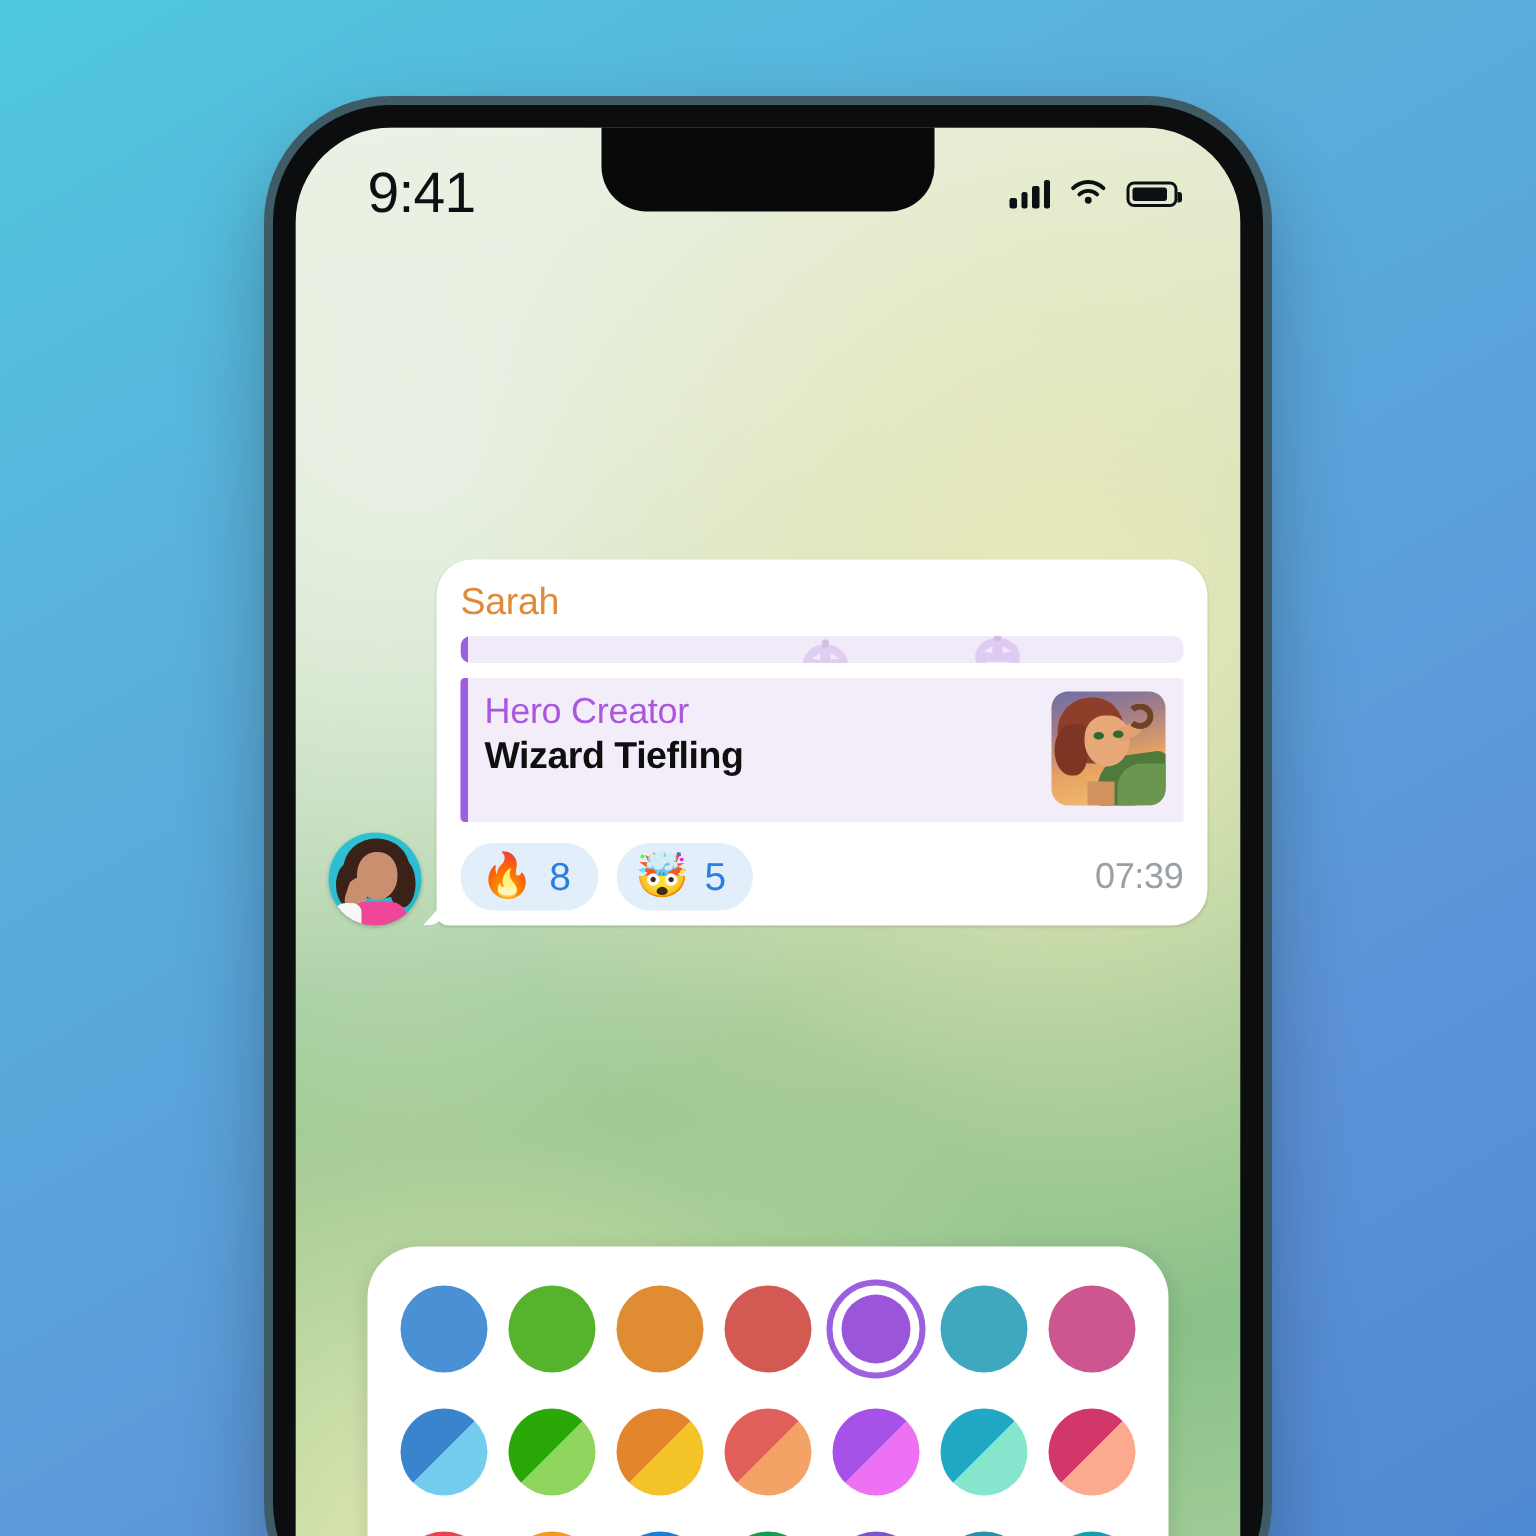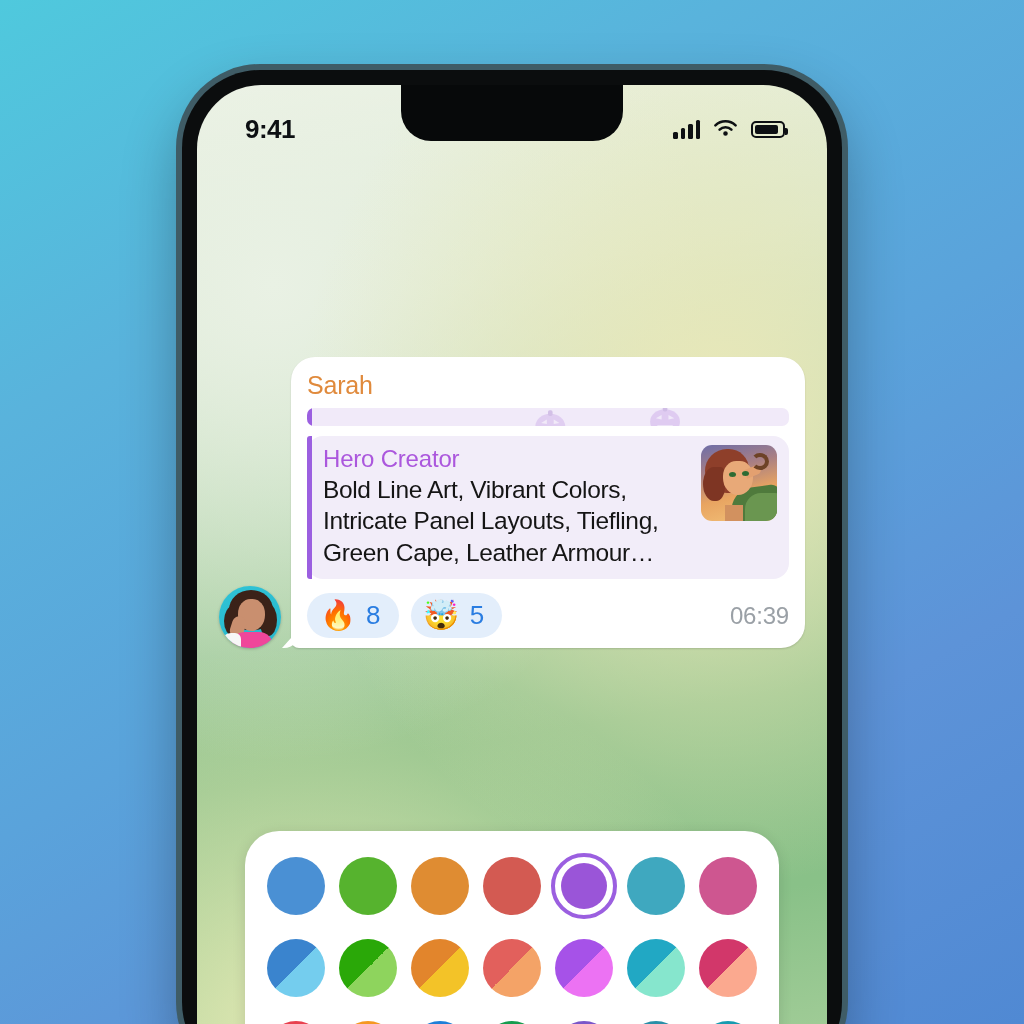--- a/index.html
+++ b/index.html
@@ -30,33 +30,33 @@
     position:absolute; left:50%; transform:translateX(-50%); top:-2px;
     width:222px; height:58px; background:#07090a; border-radius:0 0 30px 30px; z-index:6;
   }
 
   
   .statusbar {
     position:absolute; top:0; left:0; right:0; height:74px; z-index:5;
     display:flex; align-items:center; justify-content:space-between;
     padding:14px 42px 0 48px; color:#0d1013;
   }
-  .clock { font-size:26px; font-weight:700; letter-spacing:-.5px; }
+  .clock { font-size:38px; font-weight:400; letter-spacing:-.5px; }
   .status-icons { display:flex; align-items:center; gap:12px; }
   .bars { display:flex; align-items:flex-end; gap:3px; height:19px; }
   .bars i { width:4.5px; background:#0d1013; border-radius:1.5px; display:block; }
   .bars i:nth-child(1){height:7px;} .bars i:nth-child(2){height:11px;}
   .bars i:nth-child(3){height:15px;} .bars i:nth-child(4){height:19px;}
   .batt { width:34px; height:17px; border:2px solid #0d1013; border-radius:5px; position:relative; padding:2px; }
   .batt::after { content:""; position:absolute; right:-5px; top:5px; width:3px; height:7px; background:#0d1013; border-radius:0 2px 2px 0;}
   .batt i { display:block; height:100%; width:88%; background:#0d1013; border-radius:2px; }
 
   
   .chat { position:absolute; left:0; right:0; top:100px; bottom:0; }
-  .msg-row { position:absolute; left:22px; right:22px; top:172px; display:flex; align-items:flex-end; gap:10px; }
+  .msg-row { position:absolute; left:22px; right:22px; top:188px; display:flex; align-items:flex-end; gap:10px; }
   .avatar {
     width:62px; height:62px; border-radius:50%; flex:0 0 62px; overflow:hidden;
     box-shadow:0 1px 3px rgba(0,0,0,.22); position:relative;
     background:linear-gradient(160deg,#2fc3d6 0%,#26b6cb 100%);
   }
   .avatar .av-hair { position:absolute; left:10px; top:4px; width:44px; height:40px; background:#3b2218; border-radius:50% 50% 42% 42%; }
   .avatar .av-face { position:absolute; left:19px; top:13px; width:27px; height:32px; background:#c98f6f; border-radius:46% 46% 50% 50%; }
   .avatar .av-hair2 { position:absolute; left:5px; top:20px; width:18px; height:30px; background:#3b2218; border-radius:50% 30% 40% 50%; }
   .avatar .av-hair3 { position:absolute; right:4px; top:18px; width:17px; height:32px; background:#3b2218; border-radius:30% 50% 50% 40%; }
   .avatar .av-arm { position:absolute; left:12px; top:30px; width:14px; height:22px; background:#c98f6f; border-radius:8px; transform:rotate(18deg); }
@@ -85,21 +85,21 @@
   .quote-text { color:#151515; font-size:25px; position:relative; letter-spacing:-.3px; margin-top:1px; }
 
   .body-text {
     color:#0f0f0f; font-size:29px; line-height:1.33; letter-spacing:-.5px;
     padding:4px 2px 10px 2px;
   }
   .body-text .emoji { font-size:29px; }
 
   
   .preview {
-    position:relative; background:#f2edf9; border-radius:16px;
+    position:relative; background:#f2edf9; border-radius:2px;
     padding:9px 12px 11px 16px; display:flex; gap:12px; align-items:flex-start;
   }
   .preview::before { content:""; position:absolute; left:0; top:0; bottom:0; width:5px; background:#9b5fe0; border-radius:3px 0 0 3px; }
   .pv-main { flex:1; min-width:0; }
   .pv-site { color:#ab57dd; font-size:24px; letter-spacing:-.2px; }
   .pv-title { color:#0f0f0f; font-size:25px; font-weight:700; letter-spacing:-.3px; margin-top:1px; }
   .pv-desc { color:#151515; font-size:24.5px; line-height:1.28; letter-spacing:-.35px; margin-top:1px; }
   .pv-thumb {
     width:76px; height:76px; border-radius:11px; flex:0 0 76px; overflow:hidden; position:relative;
     background:linear-gradient(165deg,#6e6ea8 0%,#a87f84 32%,#e8a461 62%,#f3c37a 100%);
@@ -207,21 +207,21 @@
                 <use href="#pk" x="404" y="66" opacity=".6"></use>
                 <use href="#pk" x="190" y="76" opacity=".5"></use>
                 <use href="#pk" x="118" y="80" opacity=".4"></use>
               </svg>
             </div>
 
 
             <div class="preview">
               <div class="pv-main">
                 <div class="pv-site">Hero Creator</div>
-                <div class="pv-desc">Bold Line Art, Vibrant Colors, Intricate Panel Layouts, Tiefling, Green Cape, Leather Armour…</div>
+                <div class="pv-title">Wizard Tiefling</div>
               </div>
               <div class="pv-thumb">
                 <span class="t-cape"></span>
                   <span class="t-cape2"></span>
                 <span class="t-hair"></span>
                   <span class="t-hair2"></span>
                 <span class="t-neck"></span>
                 <span class="t-face"></span>
                   <span class="t-ear"></span>
                 <span class="t-eye1"></span>
@@ -232,21 +232,21 @@
 
             <div class="footer-row">
               <div class="reaction">
                 <span class="r-emoji">🔥</span>
                 <span class="r-count">8</span>
               </div>
               <div class="reaction">
                 <span class="r-emoji">🤯</span>
                 <span class="r-count">5</span>
               </div>
-              <div class="time">06:39</div>
+              <div class="time">07:39</div>
             </div>
 
           </div>
         </div>
 
         <div class="picker" id="picker">
             <div class="picker-row">
               <div class="swatch-wrap">
                 <div class="swatch" style="background: rgb(74, 144, 212);"></div>
               </div>

